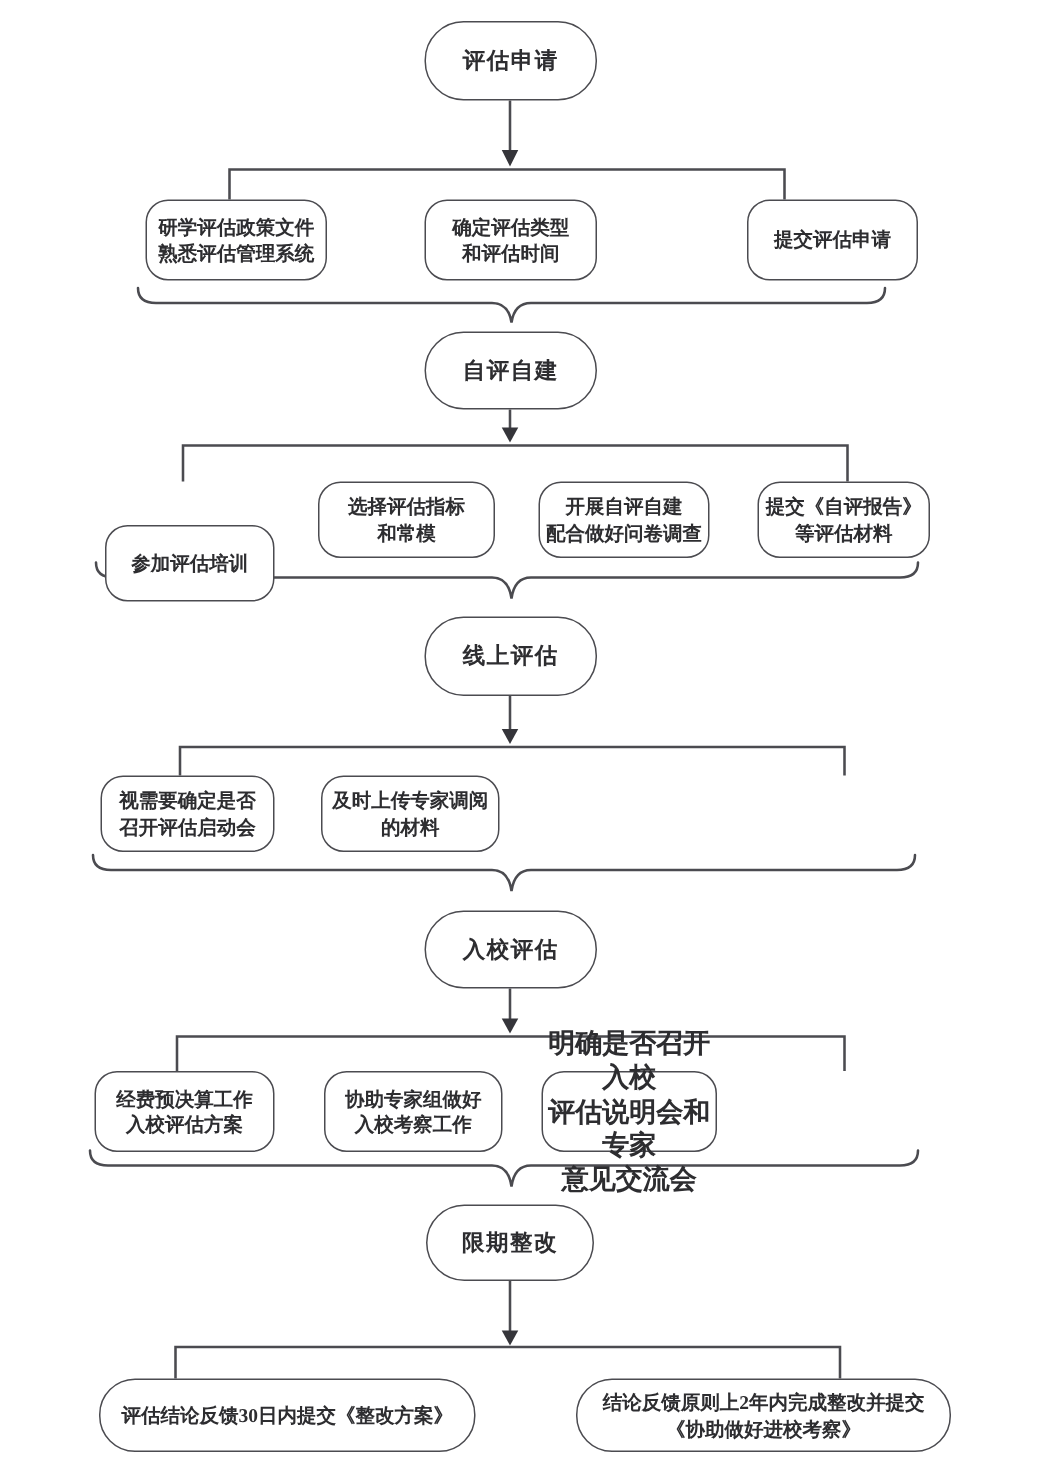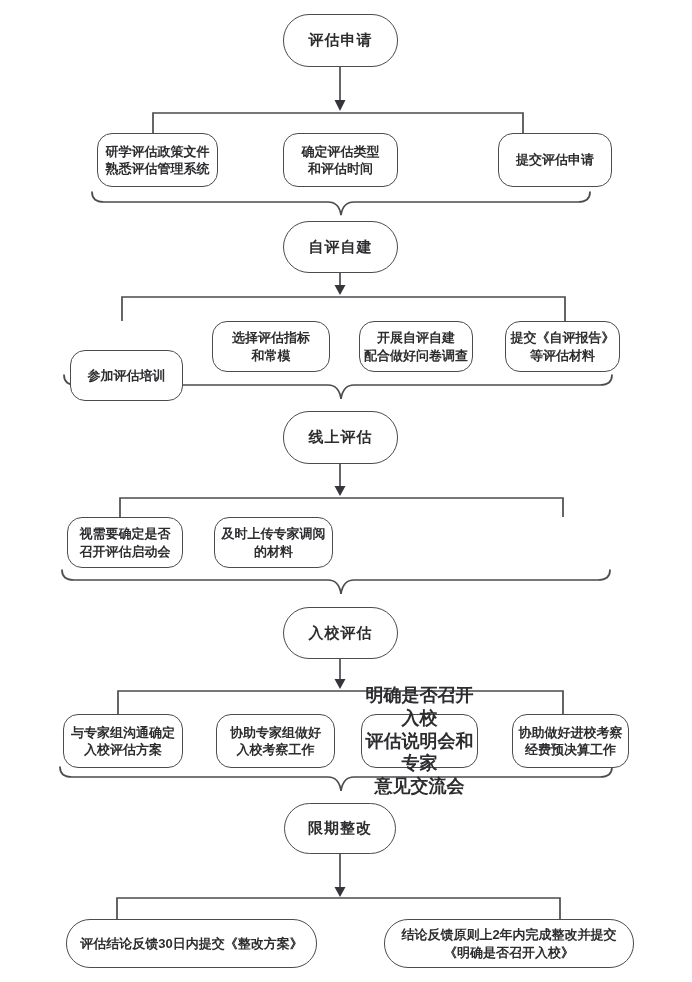--- a/index.html
+++ b/index.html
@@ -1,21 +1,21 @@
 <!DOCTYPE html>
 <html><head>
 <meta charset="utf-8">
 <style>
   html, body { margin: 0; padding: 0; background: #ffffff; }
   .canvas {
     position: relative;
     width: 692px;
     height: 982px;
     background: #ffffff;
-    font-family: Liberation Sans, sans-serif;
+    font-family: Liberation Serif, serif;
     overflow: hidden;
   }
   .connector-layer {
     position: absolute;
     left: 0; top: 0;
     width: 692px; height: 982px;
   }
   .node {
     position: absolute;
     box-sizing: border-box;
@@ -104,27 +104,25 @@
   <div class="node step" style="left:359px; top:321px; width:114px; height:51px;">开展自评自建
 配合做好问卷调查</div>
   <div class="node step" style="left:505px; top:321px; width:115px; height:51px;">提交《自评报告》
 等评估材料</div>
 
   <div class="node step" style="left:67px; top:517px; width:116px; height:51px;">视需要确定是否
 召开评估启动会</div>
   <div class="node step" style="left:214px; top:517px; width:119px; height:51px;">及时上传专家调阅
 的材料</div>
 
-  <div class="node step" style="left:63px; top:714px; width:120px; height:54px;">与专家组沟通确定
+  <div class="node step" style="left:63px; top:714px; width:120px; height:54px;">经费预决算工作
 入校评估方案</div>
   <div class="node step" style="left:216px; top:714px; width:119px; height:54px;">协助专家组做好
 入校考察工作</div>
   <div class="node step tight" style="left:361px; top:714px; width:117px; height:54px;">明确是否召开入校
 评估说明会和专家
 意见交流会</div>
-  <div class="node step" style="left:512px; top:714px; width:117px; height:54px;">协助做好进校考察
-经费预决算工作</div>
 
   <div class="node wide" style="left:66px; top:919px; width:251px; height:49px;">评估结论反馈30日内提交《整改方案》</div>
   <div class="node wide" style="left:384px; top:919px; width:250px; height:49px;">结论反馈原则上2年内完成整改并提交
-《明确是否召开入校》</div>
+《协助做好进校考察》</div>
 
 </div>
 
 </body></html>

